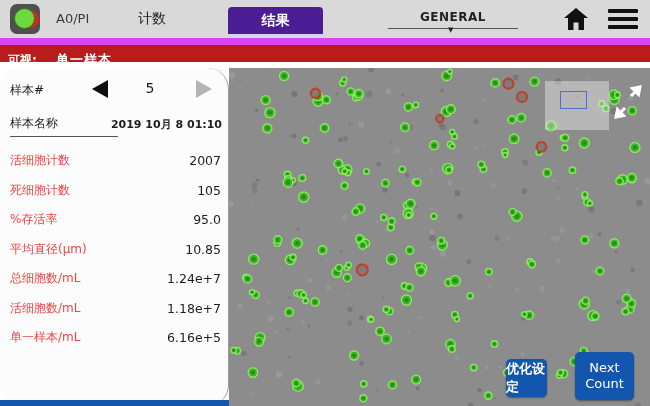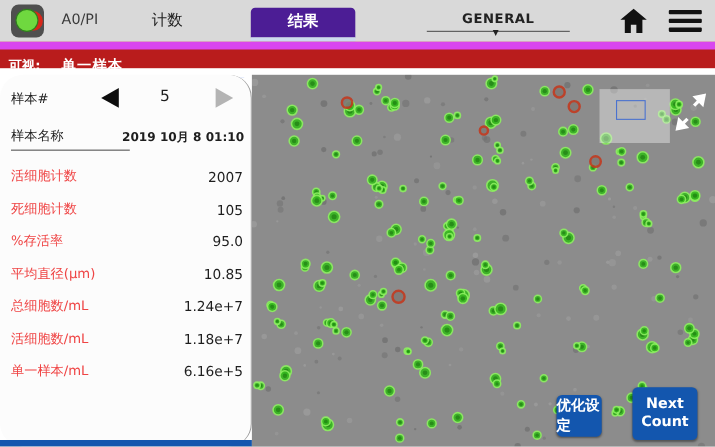--- a/index.html
+++ b/index.html
@@ -53,21 +53,21 @@
   .stat-value { font-size:12.5px; color:#1e1e1e; }
   .bottom-strip { position:absolute; left:0; top:332px; width:229px; height:6px; background:#1356ae; }
 
   
   .image-panel { position:absolute; left:229px; top:68px; width:421px; height:338px; background:#8c8c8c; overflow:hidden; }
   .image-panel svg.cells { position:absolute; left:0; top:0; }
   .minimap { position:absolute; left:316px; top:13px; width:64px; height:49px; background:rgba(235,235,235,0.45); }
   .minimap .roi { position:absolute; left:15px; top:10px; width:27px; height:18px; border:1.5px solid #4a72cf; }
   .expand-icon { position:absolute; left:384px; top:16px; width:30px; height:36px; }
   .opt-btn { position:absolute; left:277px; top:291px; width:41px; height:38px; background:#1356ae; border-radius:5px; color:#fff; font-size:13px; font-weight:bold; display:flex; align-items:center; justify-content:center; box-shadow:0 1px 2px rgba(0,0,0,.4); }
-  .next-btn { position:absolute; left:346px; top:284px; width:59px; height:48px; background:#1356ae; border-radius:5px; color:#fff; font-size:13px; font-weight:bold; text-align:center; display:flex; align-items:center; justify-content:center; line-height:1.25; box-shadow:0 1px 2px rgba(0,0,0,.4); }
+  .next-btn { position:absolute; left:346px; top:284px; width:59px; height:48px; background:#1356ae; border-radius:5px; color:#fff; font-size:13px; font-weight:normal; text-align:center; display:flex; align-items:center; justify-content:center; line-height:1.25; box-shadow:0 1px 2px rgba(0,0,0,.4); }
 </style>
 </head>
 <body>
 
 <div class="topbar">
   <div class="logo">
     <div class="red-dot"></div>
     <div class="green-dot"></div>
   </div>
   <div class="app-label">A0/PI</div>

